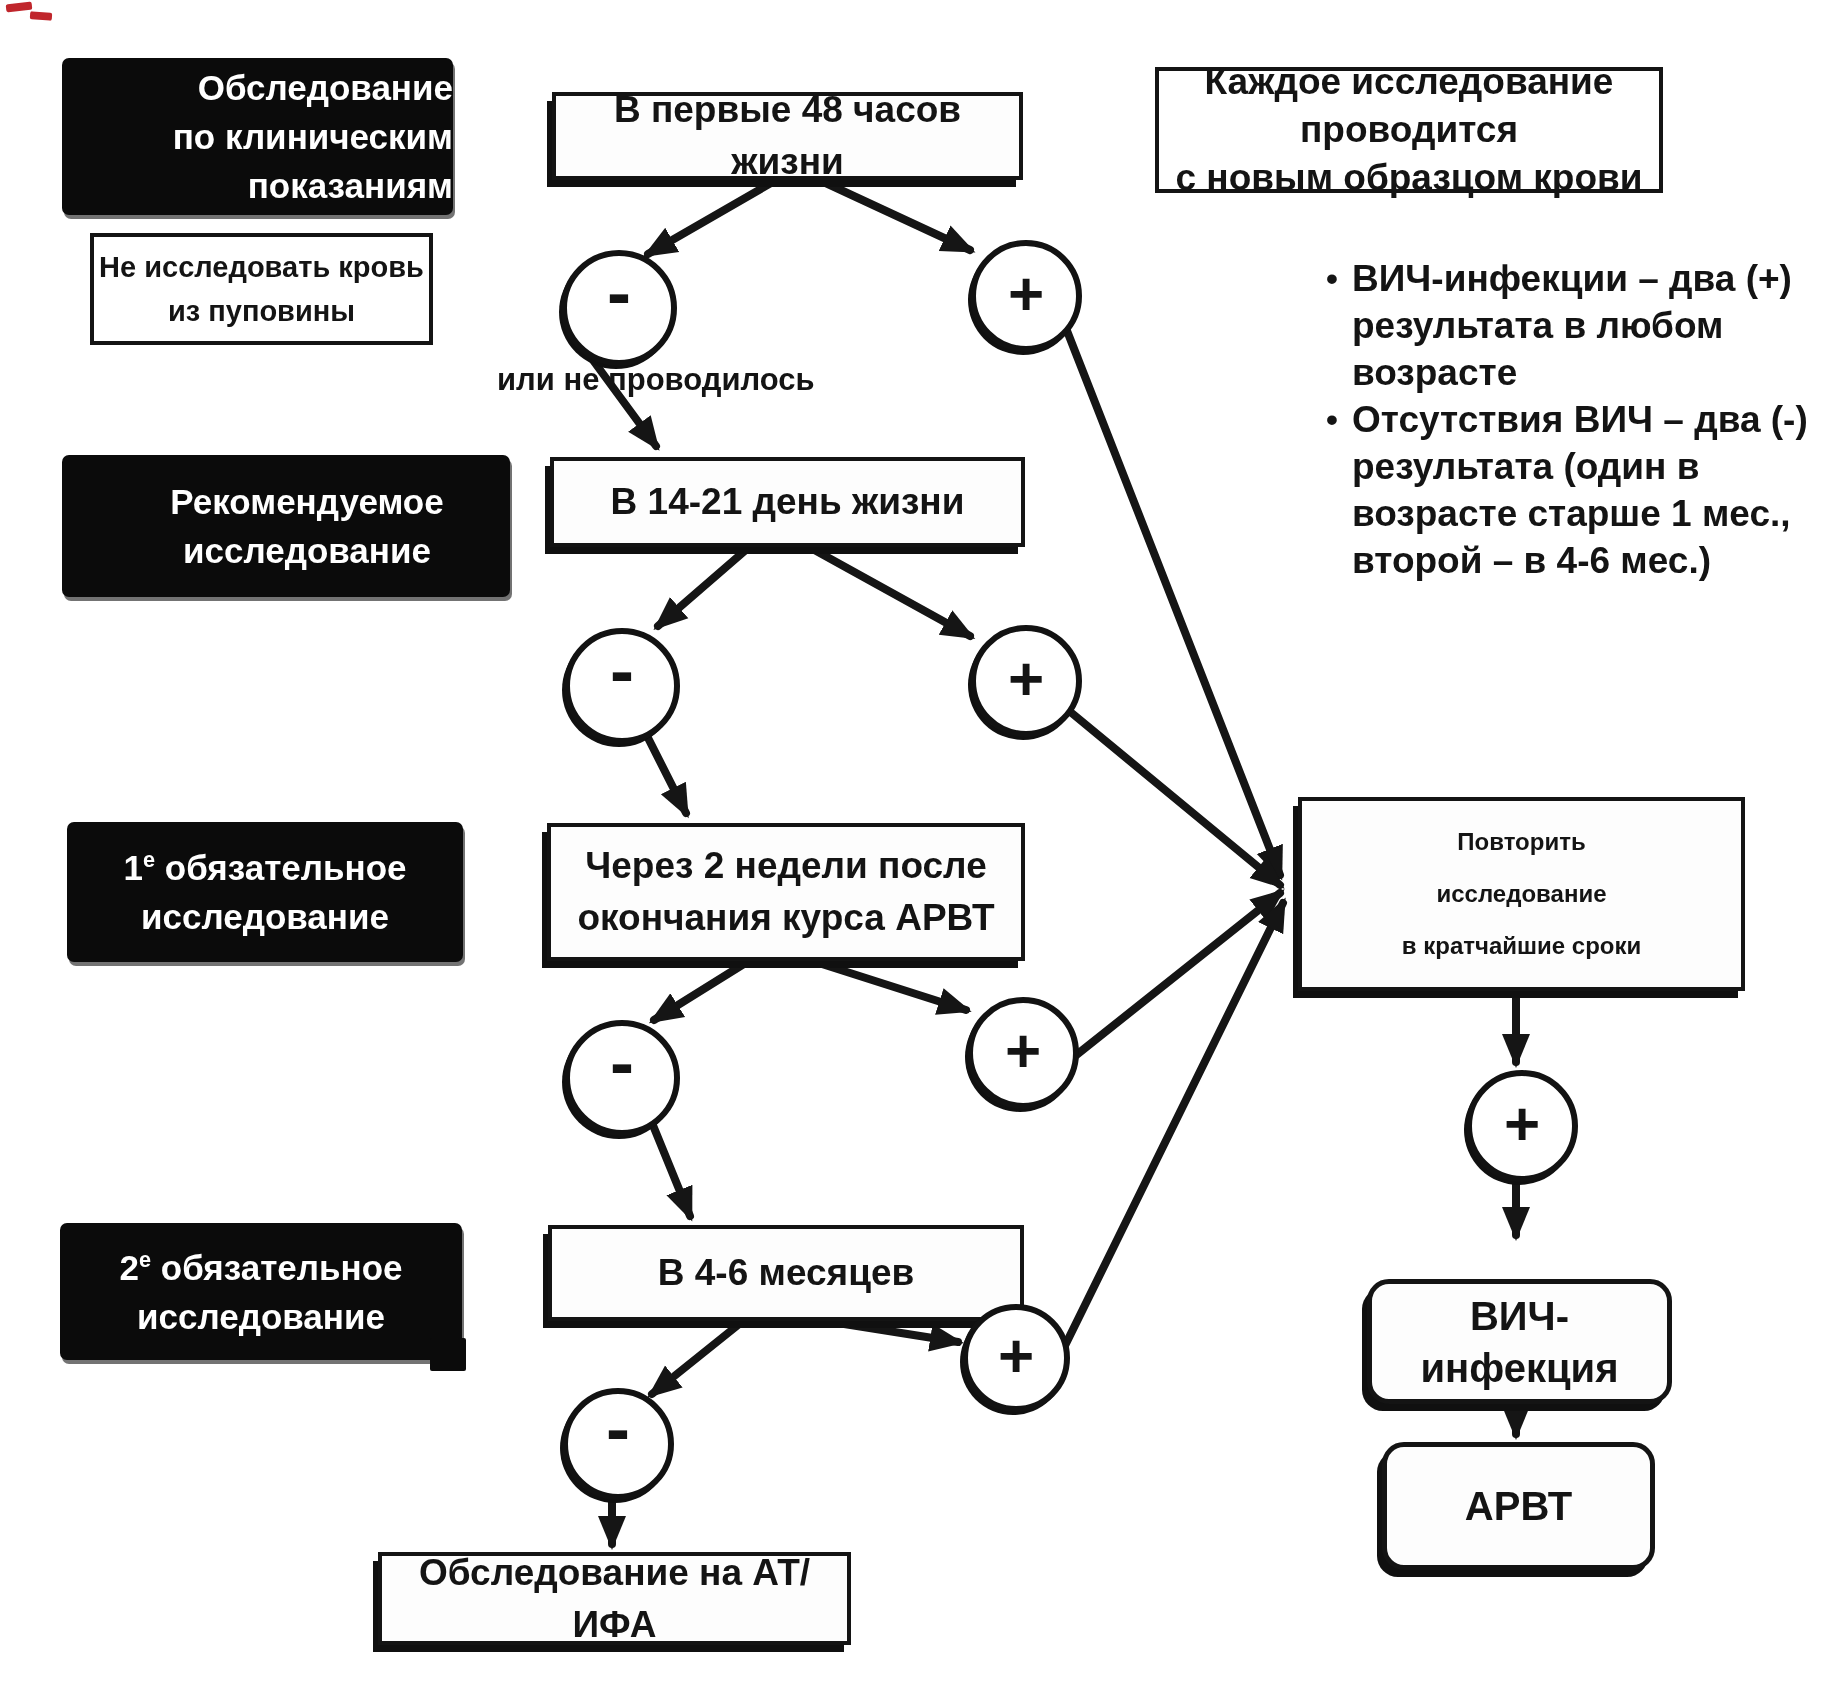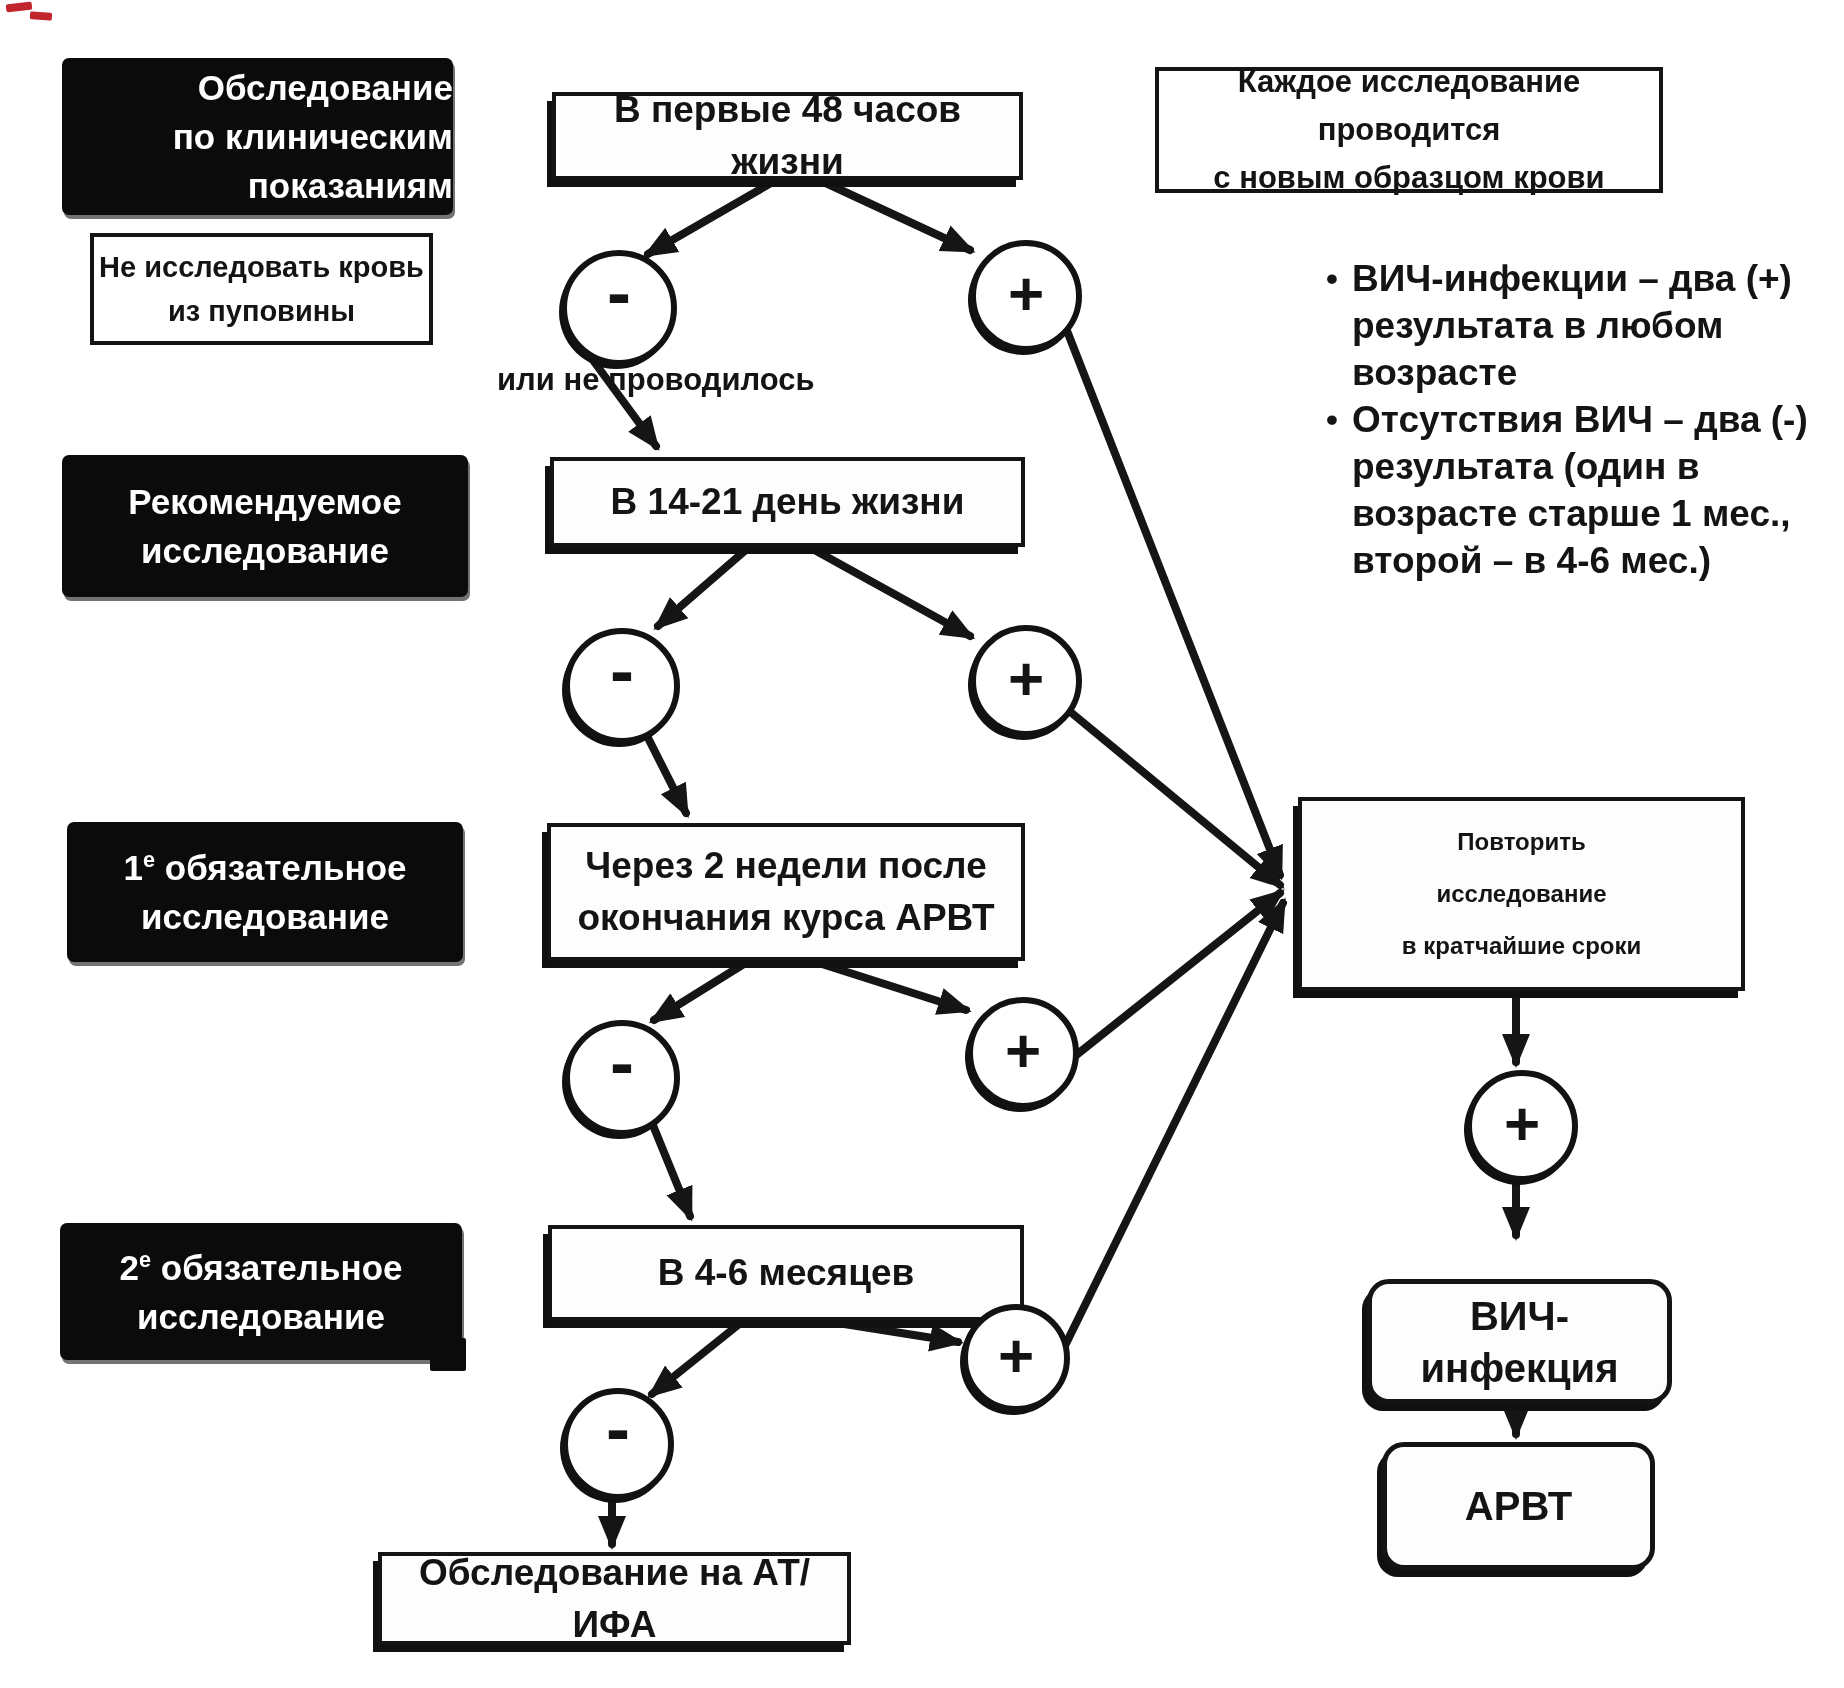--- a/index.html
+++ b/index.html
@@ -86,21 +86,21 @@
   <span class="bl">Обследование</span>
   <span class="bl">по клиническим</span>
   <span class="bl">показаниям</span>
 </div>
 
 <div class="abs notebox" style="left:90px;top:233px;width:335px;height:104px;font-size:29px;line-height:44px;">
   <span class="bl">Не исследовать кровь</span>
   <span class="bl">из пуповины</span>
 </div>
 
-<div class="abs blackbox" style="left:62px;top:455px;width:406px;height:142px;">
+<div class="abs blackbox" style="left:62px;top:455px;width:406px;height:142px;padding-left:42px;">
   <span class="bl">Рекомендуемое</span>
   <span class="bl">исследование</span>
 </div>
 
 <div class="abs blackbox" style="left:67px;top:822px;width:396px;height:140px;">
   <span class="bl"><span>1</span><sup>е</sup>&nbsp;<span>обязательное</span></span>
   <span class="bl">исследование</span>
 </div>
 
 <div class="abs blackbox" style="left:60px;top:1223px;width:402px;height:137px;">
@@ -126,21 +126,21 @@
 </div>
 
 <div class="abs whitebox" style="left:378px;top:1552px;width:465px;height:85px;">
   <span>Обследование на АТ/ИФА</span>
 </div>
 
 <div class="abs floating-label" style="left:497px;top:362px;">
   <span>или не проводилось</span>
 </div>
 
-<div class="abs notebox" style="left:1155px;top:67px;width:500px;height:118px;font-size:31px;line-height:48px;">
+<div class="abs notebox" style="left:1155px;top:67px;width:500px;height:118px;font-size:37px;line-height:48px;">
   <span class="bl">Каждое исследование проводится</span>
   <span class="bl">с новым образцом крови</span>
 </div>
 
 <div class="abs labcrit" style="left:1326px;top:255px;width:512px;">
   <div class="bullet-row">
     <span class="bullet-dot">•</span>
     <span>
       <span class="bl">ВИЧ-инфекции – два (+)</span>
       <span class="bl">результата в любом</span>

